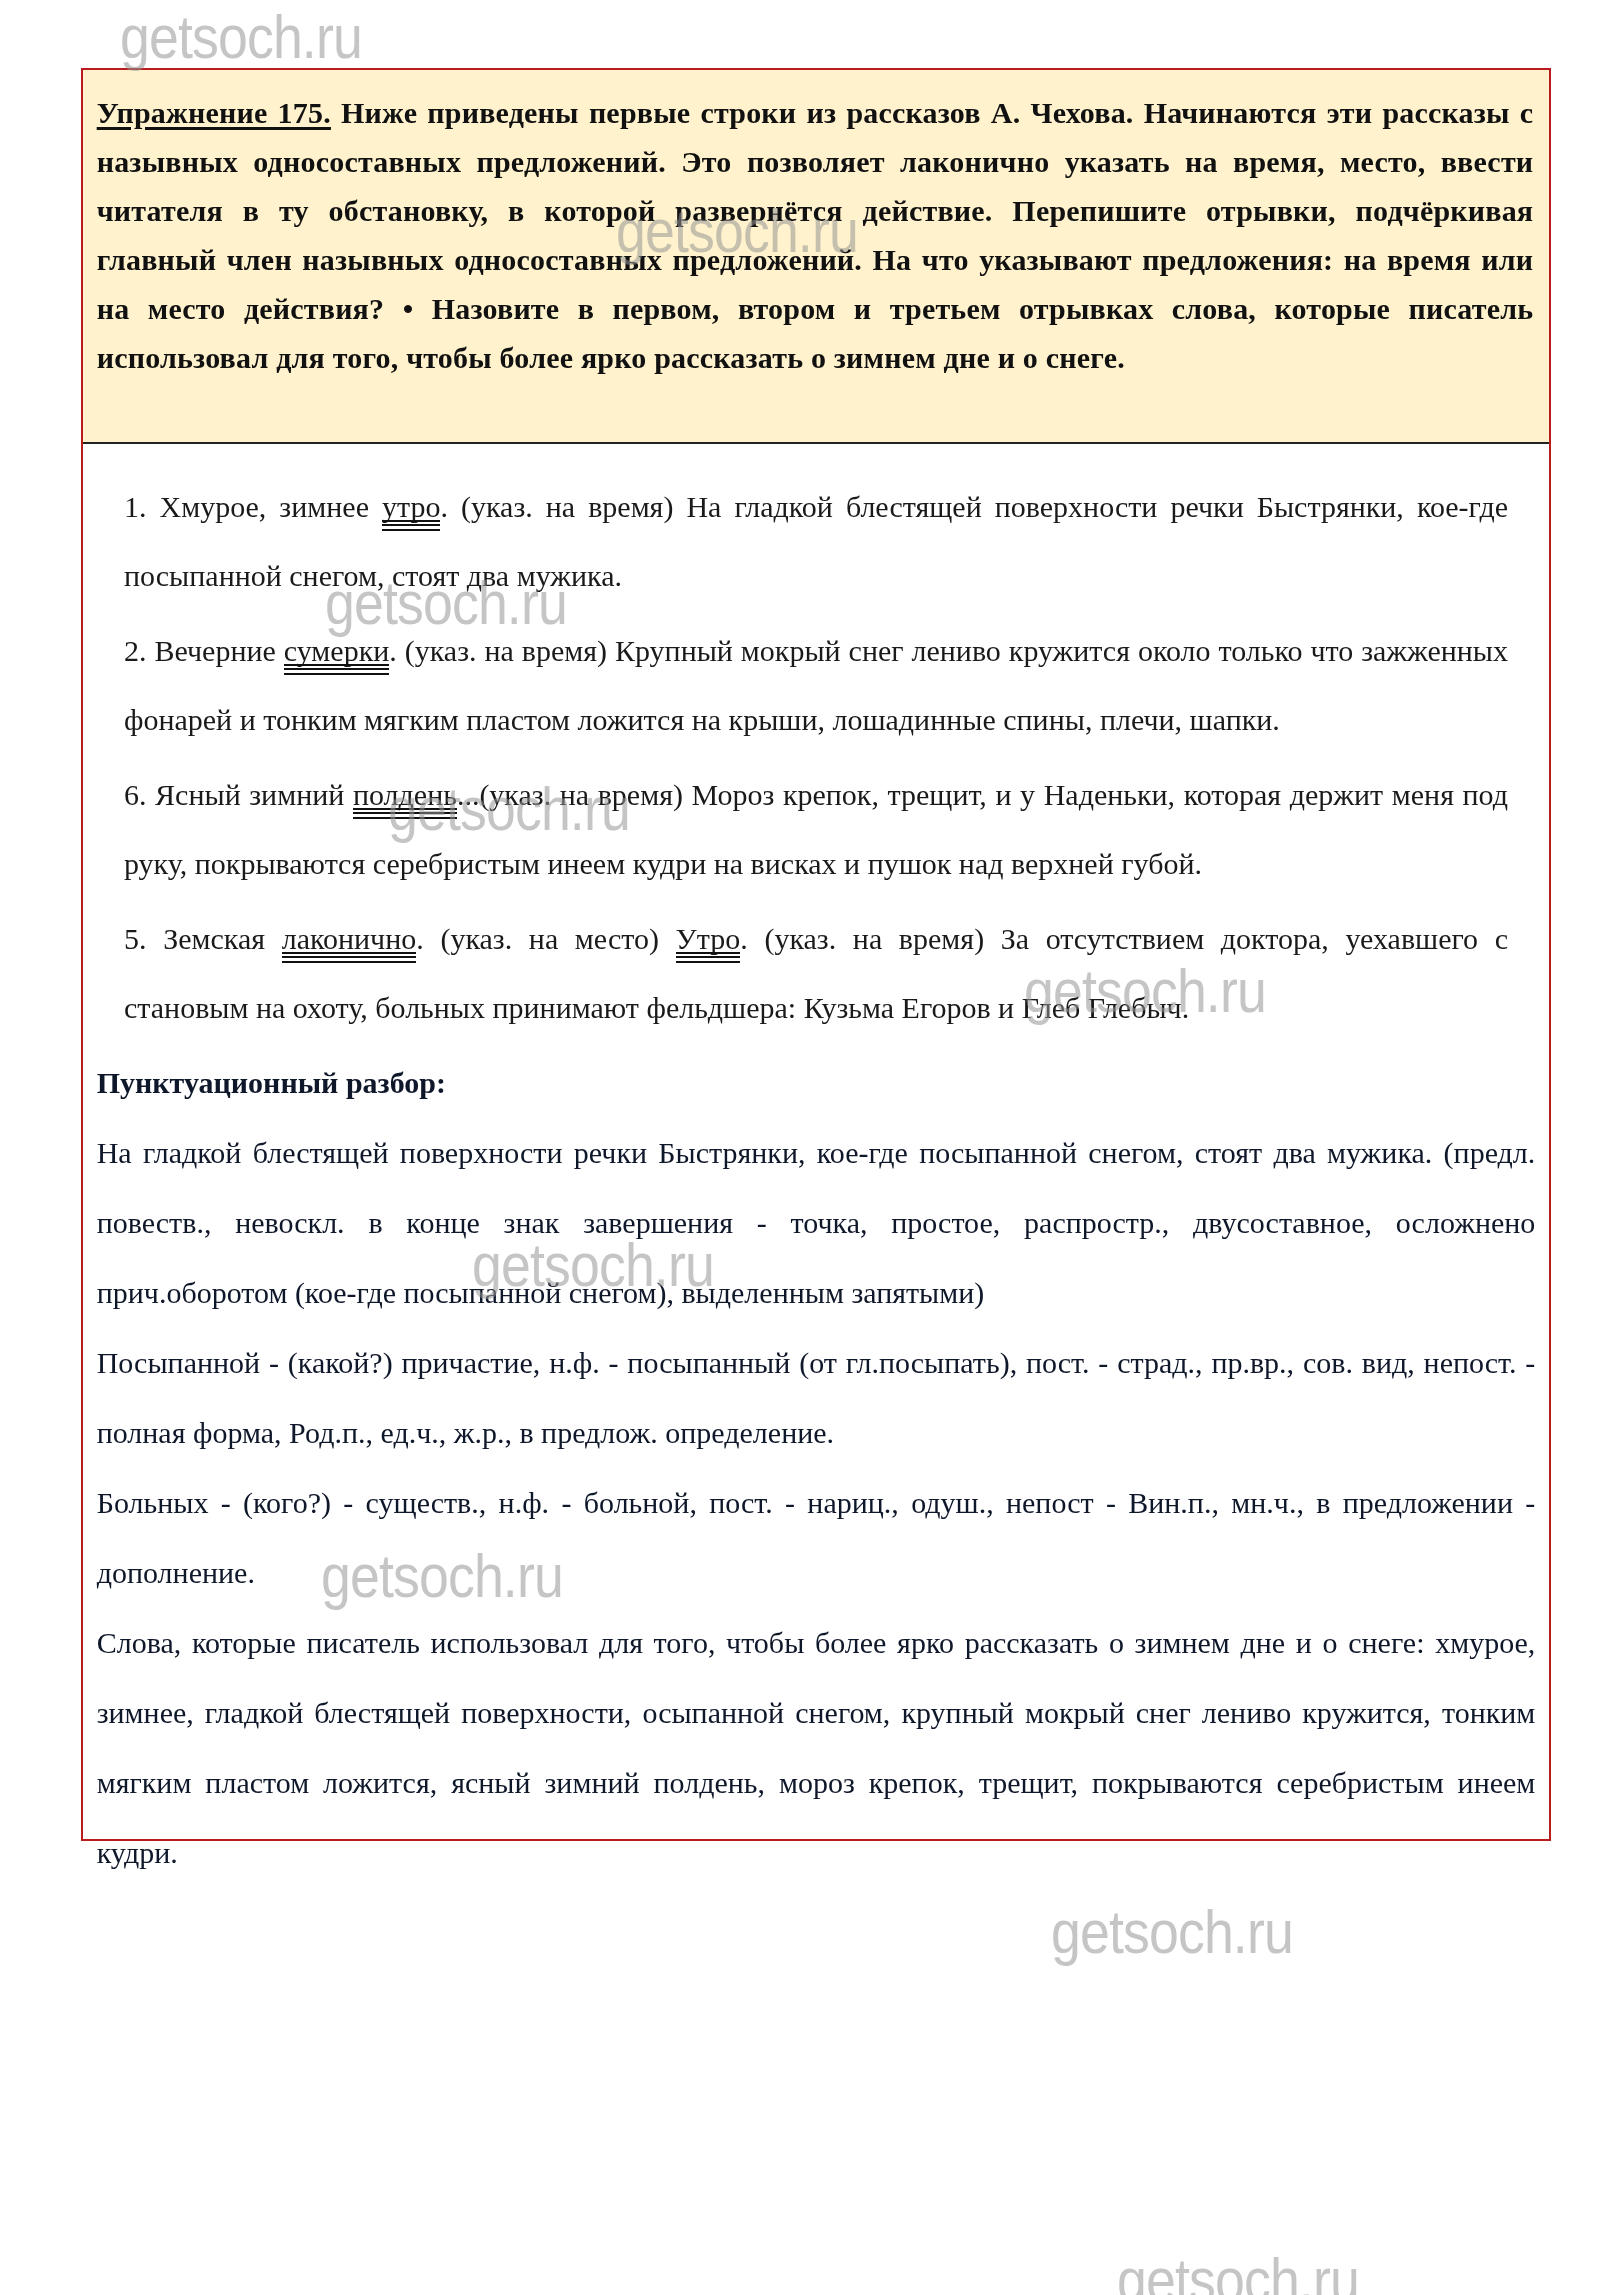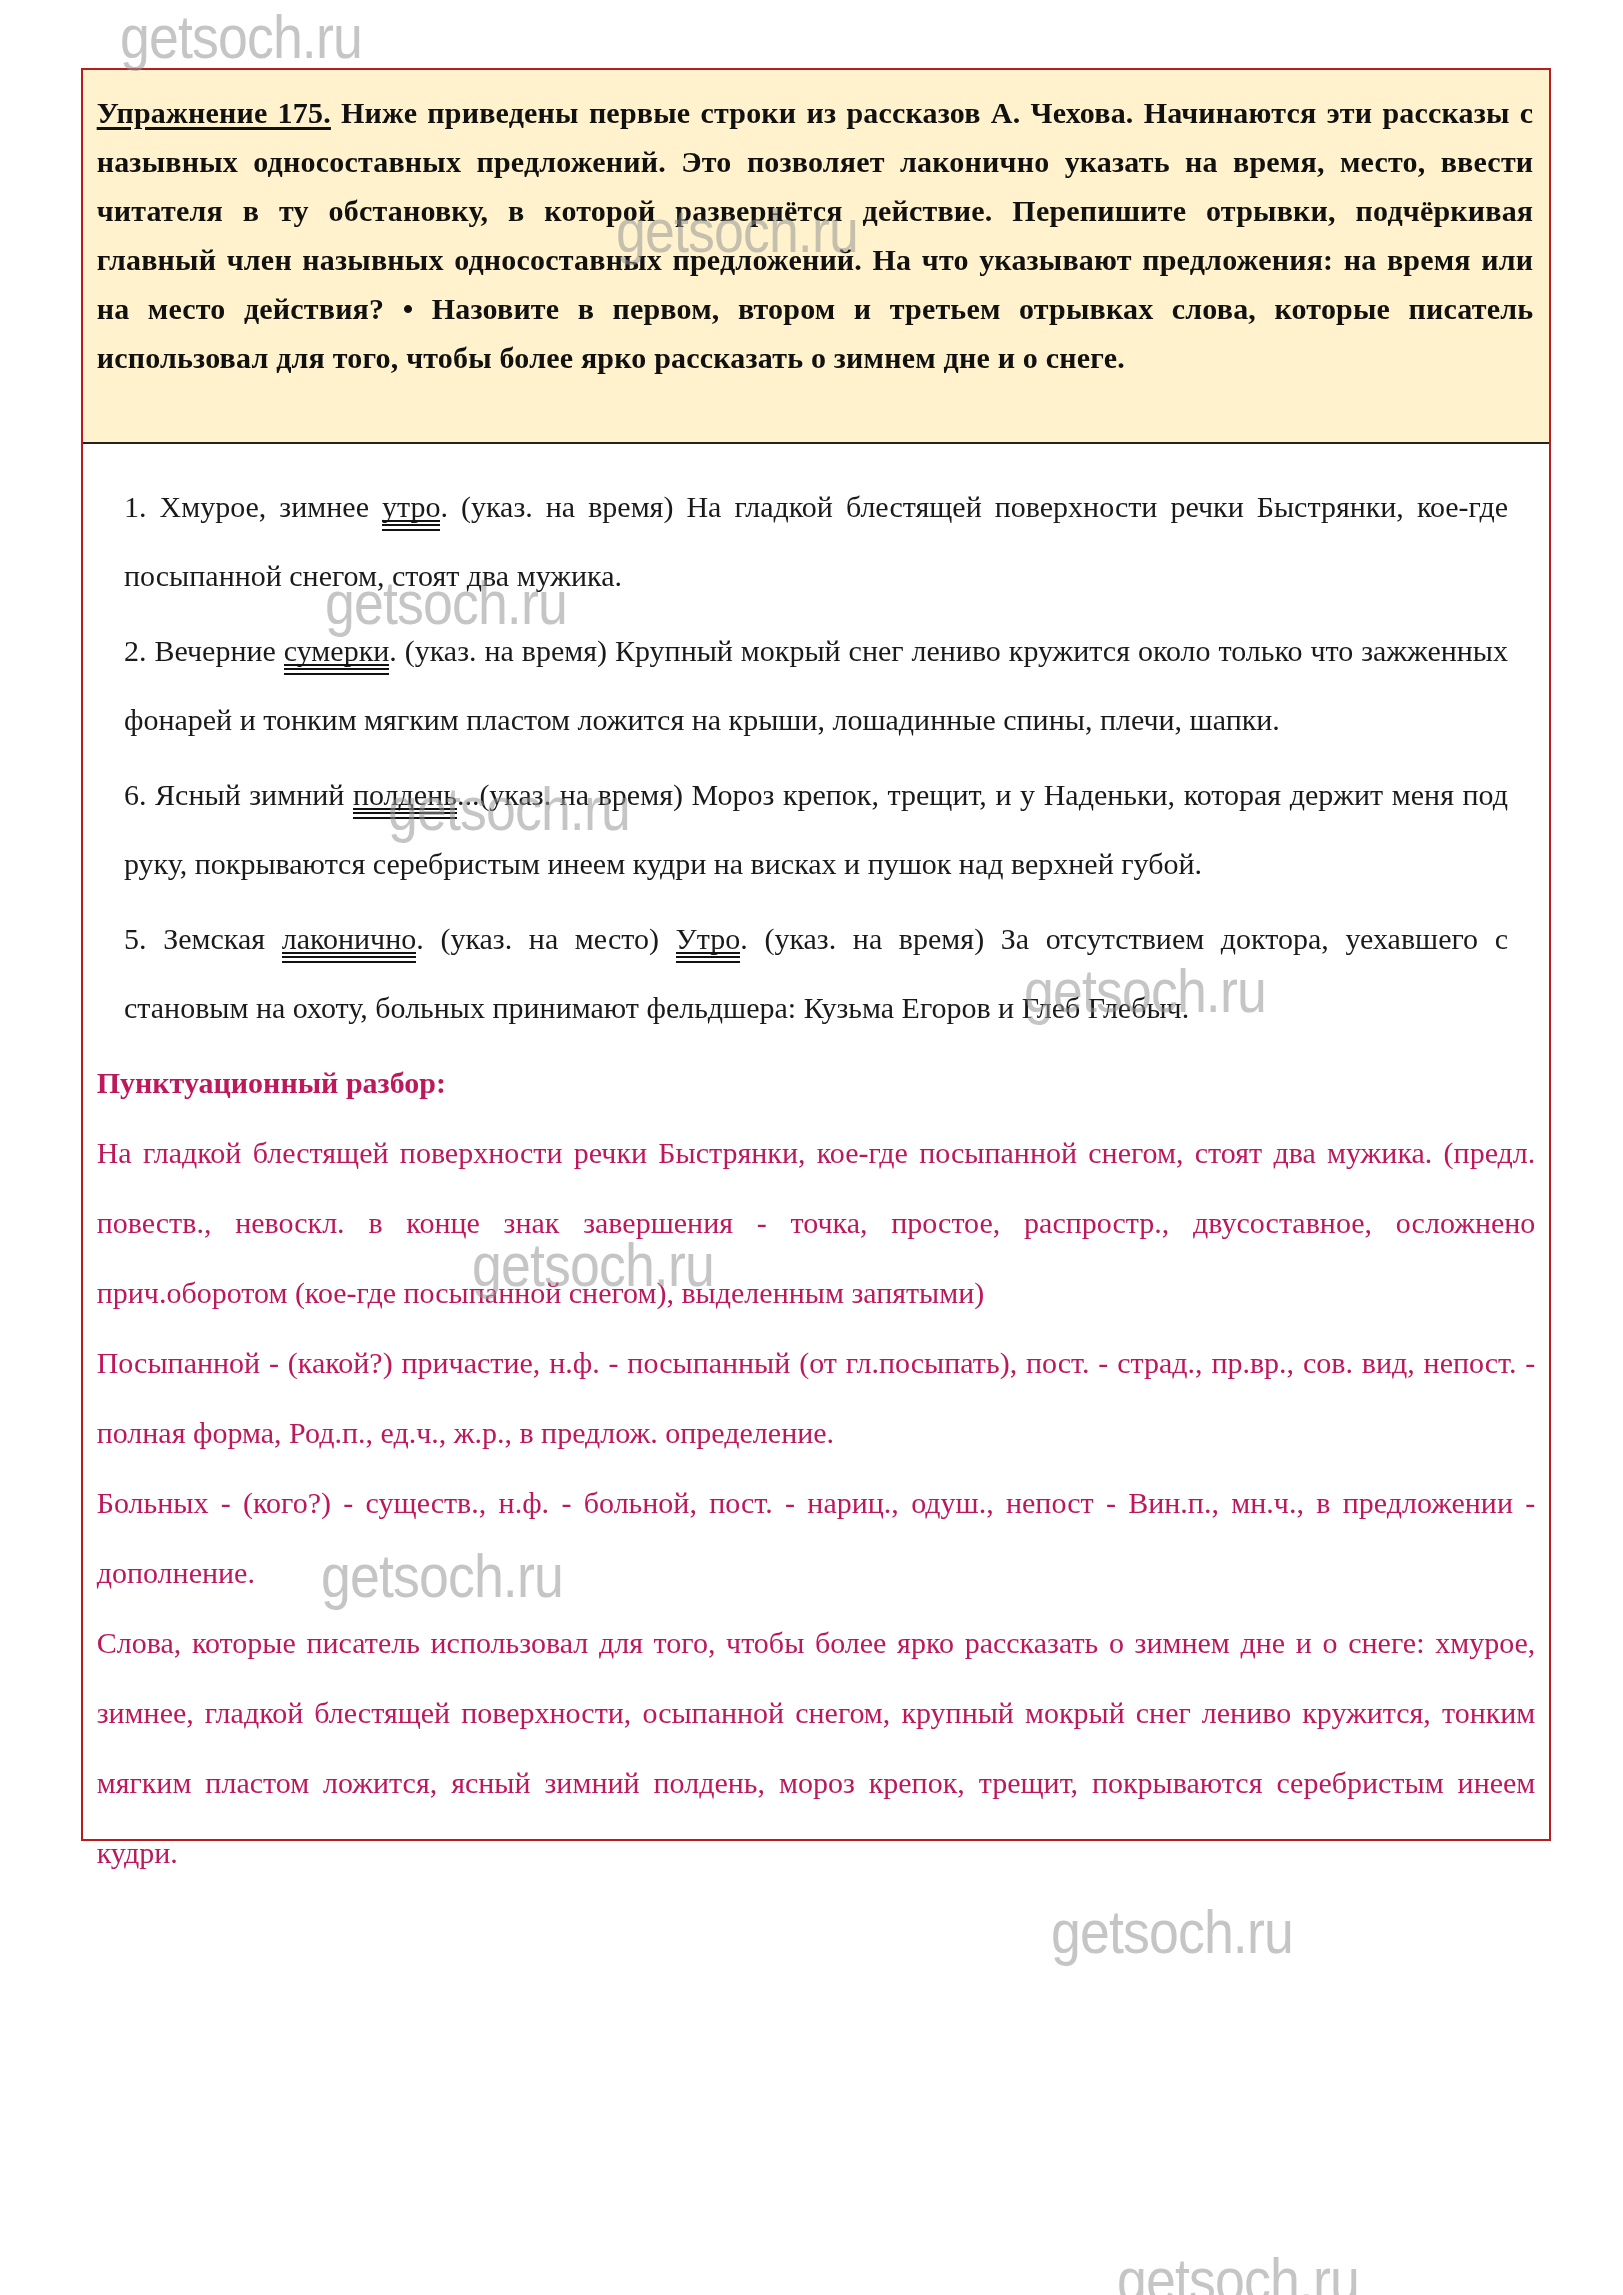--- a/index.html
+++ b/index.html
@@ -25,21 +25,21 @@
   .answers p { margin: 6px; }
   .ul3 { position: relative; display: inline-block; line-height: 1; }
   .ul3::after {
     content: ""; position: absolute; left: 0; right: 0; bottom: -9.8px; height: 7.8px;
     border-top: 2px solid #111; border-bottom: 2px solid #111;
     background: linear-gradient(#111,#111) center/100% 2px no-repeat;
   }
   .analysis {
     padding: 0 13.7px 0 13.7px;
     font-family: "Liberation Serif", serif; font-size: 30px;
-    line-height: 70px; color: #be185d; text-align: justify;
+    line-height: 70px; color: #0f172a; text-align: justify;
   }
   .analysis p { margin: 0; }
   .analysis .heading { font-weight: bold; }
   .analysis b { font-weight: normal; }
   .wm {
     position: absolute; font-family: "Liberation Sans", sans-serif;
     font-size: 61px; color: rgba(150,150,150,0.55); letter-spacing: -1px;
     pointer-events: none; transform: scaleX(0.88); transform-origin: left top;
   }
 </style>

